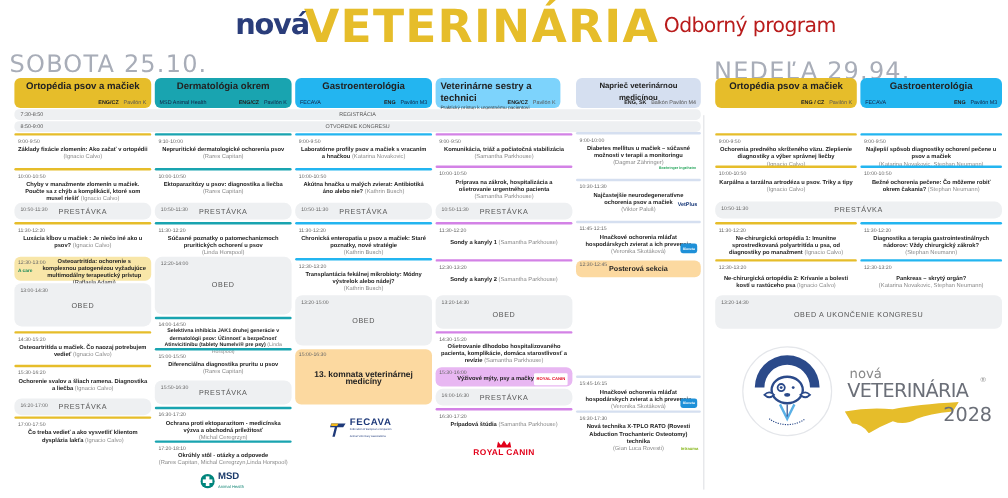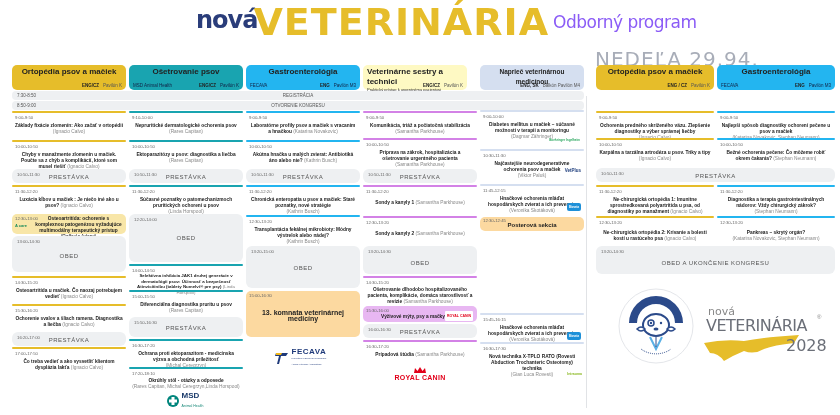--- a/index.html
+++ b/index.html
@@ -1,21 +1,21 @@
 <!DOCTYPE html>
 <html><head>
 <meta charset="utf-8">
 <style>
 *{box-sizing:border-box;margin:0;padding:0}
 html,body{width:840px;height:415px;background:#fff;overflow:hidden;font-family:"Liberation Sans",sans-serif;color:#222}
 #root{position:relative;width:840px;height:415px}
 .brand{position:absolute;top:4px;left:196px;height:36px;display:flex;align-items:flex-end}
 .brand .nova{font-family:"DejaVu Sans",sans-serif;font-weight:bold;font-size:24px;color:#2a3d7a;letter-spacing:-1px;margin-right:-4px;position:relative;top:-6px;z-index:2}
 .brand .vet{font-family:"DejaVu Sans",sans-serif;font-size:38px;font-weight:bold;color:#e6bd2a;letter-spacing:1px;line-height:36px}
-.brand .prog{font-family:"DejaVu Sans",sans-serif;font-size:17px;color:#8b5cf6;margin-left:4px;position:relative;top:-8px;letter-spacing:-0.5px}
+.brand .prog{font-family:"DejaVu Sans",sans-serif;font-size:17px;color:#b91c1c;margin-left:4px;position:relative;top:-8px;letter-spacing:-0.5px}
 .day{position:absolute;font-family:"DejaVu Sans",sans-serif;font-size:20px;color:#a8adb8;letter-spacing:1px;font-weight:normal}
 .sep{position:absolute;left:586px;top:96px;width:1px;height:312px;background:#e1e3e6}
 .hdr{position:absolute;top:65px;height:25px;border-radius:5px;padding:2px 4px;font-size:6.5px;color:#222}
 .hdr .t{font-weight:bold;font-size:8px;text-align:center;display:block;line-height:10px}
 .hdr .s{font-size:4px;display:block;line-height:5px;color:#333}
 .hdr .meta{position:absolute;bottom:2px;left:4px;right:4px;display:flex;justify-content:space-between;font-size:4.5px}
 .hdr .meta b{font-weight:bold;margin-right:4px}
 .hdr .meta .r{color:#555}
 .band{position:absolute;height:9px;background:#eef0f2;border-radius:4px;font-size:4.5px;color:#555;display:flex;align-items:center}
 .band .tm{position:absolute;left:5px}
@@ -37,45 +37,46 @@
 <body>
 
 <div id="root">
 
 <div class="brand">
   <span class="nova">nová</span>
   <span class="vet">VETERINÁRIA</span>
   <span class="prog">Odborný program</span>
 </div>
 
+<div class="day" style="left:8px;top:41px">SOBOTA 25.10.</div>
 <div class="day" style="left:595px;top:47px">NEDEĽA 29.94.</div>
 <div class="sep"></div>
 
 <div class="hdr" style="left:12px;width:114px;background:#e6bd2a">
   <span class="t">Ortopédia psov a mačiek</span>
   <div class="meta">
         <span></span>
         <span><b>ENG/CZ</b><span class="r">Pavilón K</span></span>
       </div>
 </div>
 <div class="hdr" style="left:129px;width:114px;background:#19a4b0">
-  <span class="t">Ošetrovanie psov</span>
+  <span class="t">Dermatológia okrem</span>
   <div class="meta">
         <span class="r" style="color:#124">MSD Animal Health</span>
         <span><b>ENG/CZ</b><span class="r" style="color:#124">Pavilón K</span></span>
       </div>
 </div>
 <div class="hdr" style="left:246px;width:114px;background:#23b5f0">
   <span class="t">Gastroenterológia</span>
   <div class="meta">
         <span class="r" style="color:#124">FECAVA</span>
         <span><b>ENG</b><span class="r" style="color:#124">Pavilón M3</span></span>
       </div>
 </div>
-<div class="hdr" style="left:363px;width:104px;background:#fef9c3;text-align:left">
+<div class="hdr" style="left:363px;width:104px;background:#7dd3fc;text-align:left">
   <span class="t" style="text-align:left">Veterinárne sestry a technici</span>
   <span class="s">Praktický prístup k urgentnému pacientovi</span>
   <div class="meta">
         <span></span>
         <span><b>ENG/CZ</b><span class="r">Pavilón K</span></span>
       </div>
 </div>
 <div class="hdr" style="left:480px;width:104px;background:#d5dff0">
   <span class="t" style="font-size:6.5px">Naprieč veterinárnou medicínou</span>
   <div class="meta">

